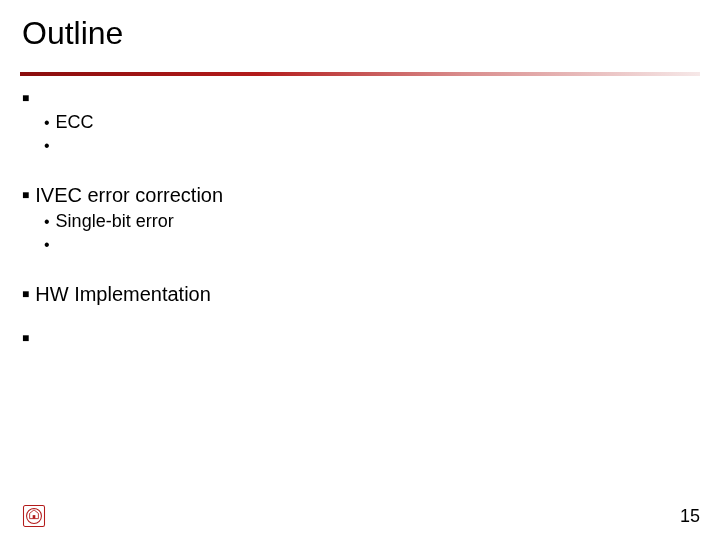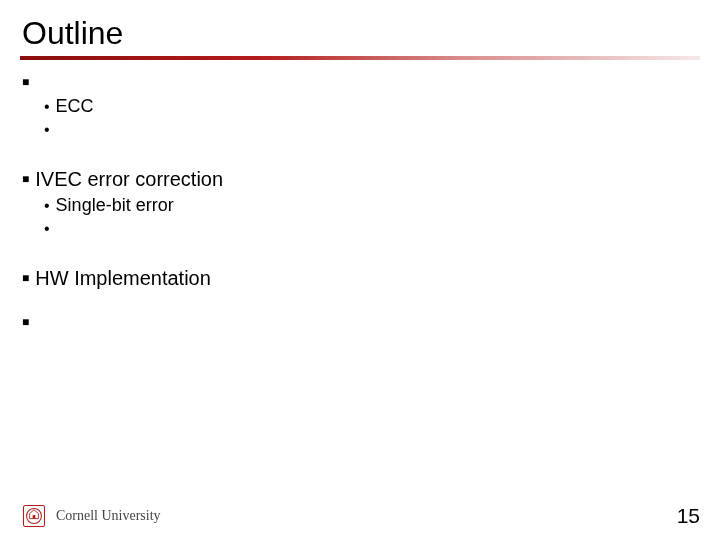--- a/index.html
+++ b/index.html
@@ -14,21 +14,21 @@
   }
   .slide {
     position: relative;
     width: 720px;
     height: 540px;
     box-sizing: border-box;
   }
   .title {
     font-size: 32px;
     font-weight: 400;
-    padding: 15px 0 4px 22px;
+    padding: 15px 0 20px 22px;
   }
   .rule {
     height: 4px;
     margin: 0 20px 0 20px;
     background: linear-gradient(to right, #8a0d0d 0%, #b31b1b 35%, #d98c8c 65%, #f6e8e8 100%);
   }
   .content {
     padding: 18px 22px 0 22px;
     font-size: 20px;
     line-height: 1.2;
@@ -78,21 +78,21 @@
   .seal {
     width: 28px;
     height: 28px;
   }
   .univ {
     font-family: Georgia, 'Times New Roman', serif;
     font-size: 14px;
     color: #444;
   }
   .pagenum {
-    font-size: 21px;
+    font-size: 18px;
     color: #000;
   }
 </style>
 </head>
 <body>
 
 <div class="slide">
 
   <div class="title">Outline</div>
   <div class="rule"></div>
@@ -146,18 +146,17 @@
   </div>
 
   <div class="footer">
     <div class="logo">
       <svg class="seal" viewBox="0 0 32 32">
         <rect x="4" y="4" width="24" height="24" rx="2" fill="none" stroke="#b31b1b" stroke-width="1.2"></rect>
         <circle cx="16" cy="16" r="8.5" fill="none" stroke="#b31b1b" stroke-width="1.2"></circle>
         <path d="M11 19 L11 13 L16 9 L21 13 L21 19 Z" fill="none" stroke="#b31b1b" stroke-width="1"></path>
         <rect x="14.5" y="15" width="3" height="4" fill="#b31b1b"></rect>
       </svg>
-      <span class="univ">Cornell University</span>
     </div>
     <span class="pagenum">15</span>
   </div>
 
 </div>
 
 </body></html>

